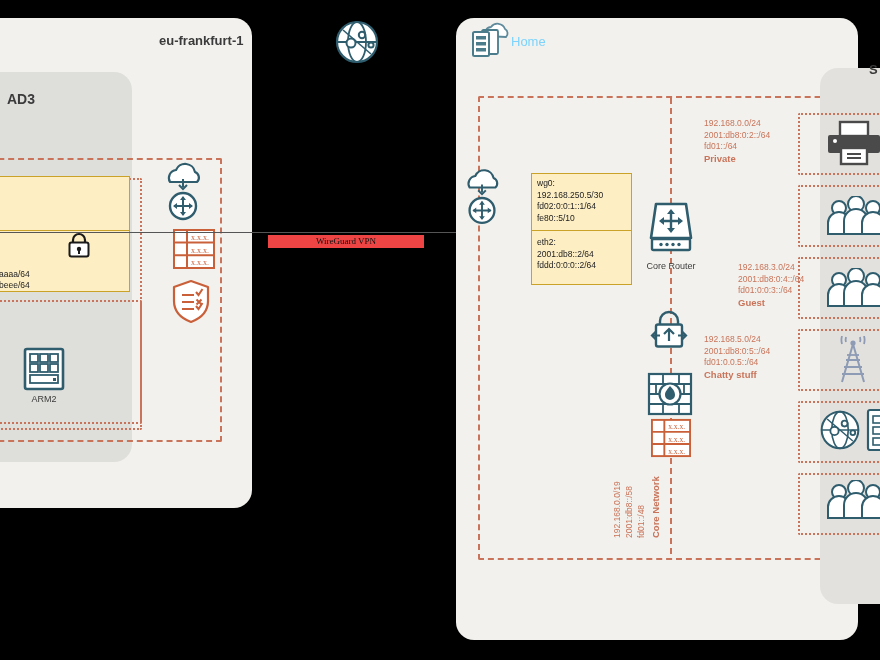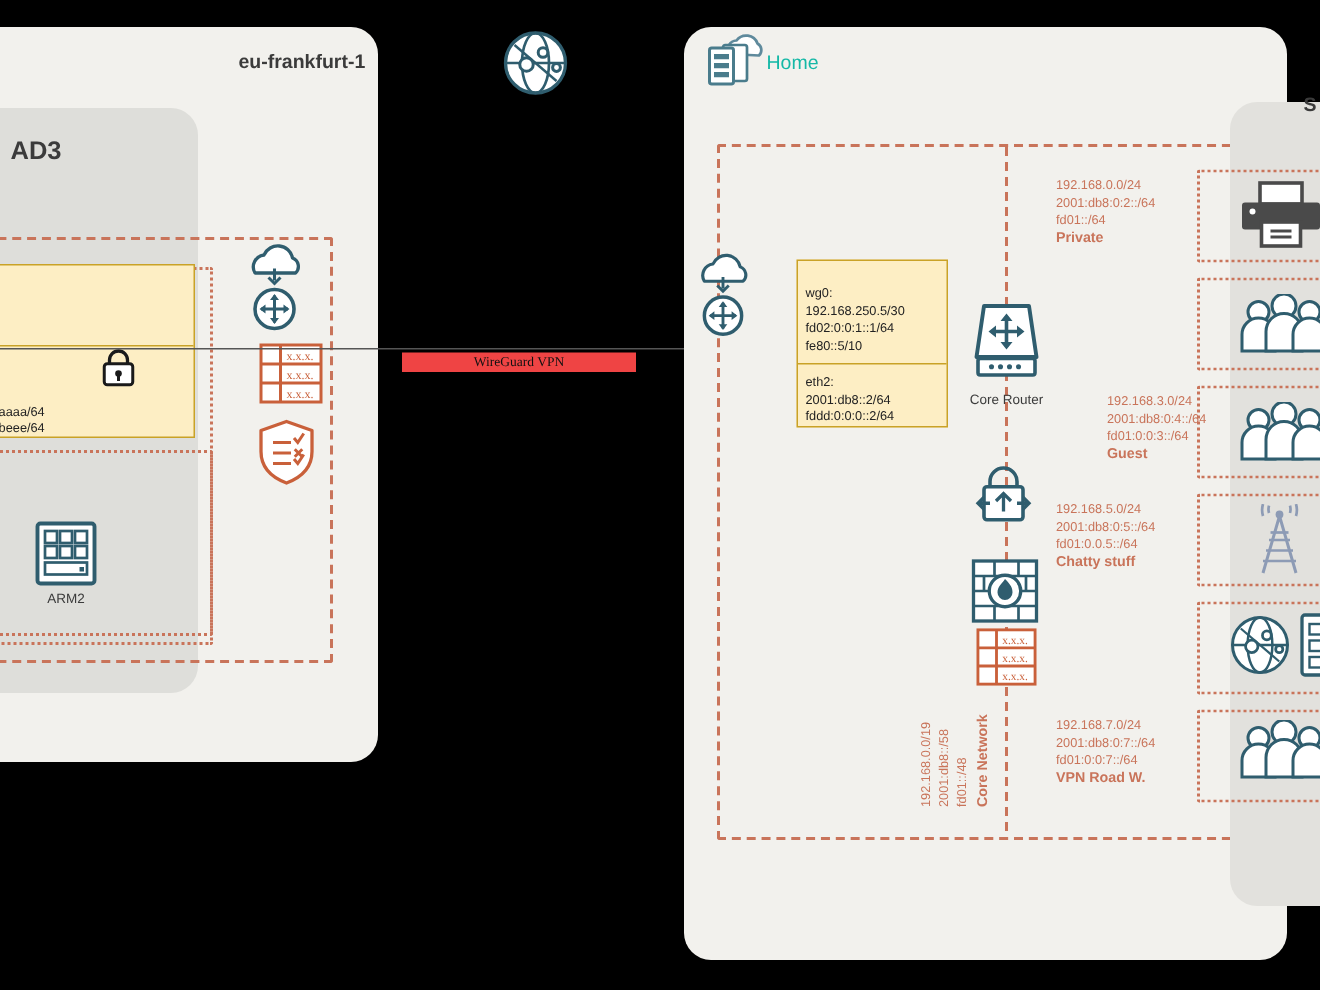--- a/index.html
+++ b/index.html
@@ -28,21 +28,21 @@
 </style>
 </head>
 <body>
 
 <div id="canvas">
 
   <div class="panel" style="left:-120px;top:18px;width:372px;height:490px;"></div>
   <div class="panel-title" style="left:159px;top:33px;">eu-frankfurt-1</div>
 
   <div class="panel-inner" style="left:-150px;top:72px;width:282px;height:390px;"></div>
-  <div class="panel-title" style="left:7px;top:91px;font-size:17px;">AD3</div>
+  <div class="panel-title" style="left:7px;top:91px;font-size:14px;">AD3</div>
 
   <div class="zone" style="left:-170px;top:158px;width:388px;height:280px;"></div>
 
   <div class="zone-dot" style="left:-190px;top:178px;width:328px;height:248px;"></div>
   <div class="zone-dot" style="left:-200px;top:300px;width:338px;height:120px;"></div>
 
   <div class="ipbox" style="left:-92px;top:176px;width:222px;height:116px;">
     <div style="padding-top:4px;">
       <div class="line">wg0:</div>
       <div class="line">192.168.250.6/30</div>
@@ -141,28 +141,28 @@
   <div class="icon" style="left:470px;top:22px;">
     <svg width="40" height="38" viewBox="0 0 40 38">
       <path d="M16 14 a6 6 0 0 1 5 -9 a8 8 0 0 1 14 2 a5 5 0 0 1 1 8 z" fill="#fff" stroke="#5f8a9c" stroke-width="1.8" stroke-linejoin="round"></path>
       <rect x="12" y="8" width="16" height="24" rx="1.5" fill="#fff" stroke="#4a7c8c" stroke-width="1.8"></rect>
       <rect x="3" y="10" width="16" height="24" rx="1.5" fill="#fff" stroke="#4a7c8c" stroke-width="2"></rect>
       <rect x="6" y="14" width="10" height="3.5" fill="#4a7c8c"></rect>
       <rect x="6" y="20" width="10" height="3.5" fill="#4a7c8c"></rect>
       <rect x="6" y="26" width="10" height="3.5" fill="#4a7c8c"></rect>
     </svg>
   </div>
-  <div class="panel-title" style="left:511px;top:34px;font-weight:normal;font-size:13px;color:#14b8a6;">Home</div>
+  <div class="panel-title" style="left:511px;top:34px;font-weight:normal;font-size:13px;color:#7dd3fc;">Home</div>
 
   <div class="zone" style="left:478px;top:96px;width:398px;height:460px;"></div>
 
   <div class="vlink" style="left:670px;top:98px;height:456px;"></div>
 
   <div class="ipbox" style="left:531px;top:173px;width:101px;height:112px;">
-    <div style="padding-top:16px;">
+    <div style="padding-top:4px;">
       <div class="line">wg0:</div>
       <div class="line">192.168.250.5/30</div>
       <div class="line">fd02:0:0:1::1/64</div>
       <div class="line">fe80::5/10</div>
     </div>
     <div class="sep" style="margin-top:6px;"></div>
     <div style="padding-top:3px;">
       <div class="line">eth2:</div>
       <div class="line">2001:db8::2/64</div>
       <div class="line">fddd:0:0:0::2/64</div>
@@ -251,26 +251,20 @@
     <div>2001:db8:0:4::/64</div>
     <div>fd01:0:0:3::/64</div>
     <b>Guest</b>
   </div>
   <div class="netlabel" style="left:704px;top:334px;">
     <div>192.168.5.0/24</div>
     <div>2001:db8:0:5::/64</div>
     <div>fd01:0.0.5::/64</div>
     <b>Chatty stuff</b>
   </div>
-  <div class="netlabel" style="left:704px;top:478px;">
-    <div>192.168.7.0/24</div>
-    <div>2001:db8:0:7::/64</div>
-    <div>fd01:0:0:7::/64</div>
-    <b>VPN Road W.</b>
-  </div>
 
   <div class="panel" style="left:820px;top:68px;width:160px;height:536px;background:#e2e1dd;"></div>
   <div class="panel-title" style="left:869px;top:62px;">S</div>
 
   <div class="zone-dot" style="left:798px;top:113px;width:120px;height:58px;"></div>
   <div class="zone-dot" style="left:798px;top:185px;width:120px;height:58px;"></div>
   <div class="zone-dot" style="left:798px;top:257px;width:120px;height:58px;"></div>
   <div class="zone-dot" style="left:798px;top:329px;width:120px;height:58px;"></div>
   <div class="zone-dot" style="left:798px;top:401px;width:120px;height:58px;"></div>
   <div class="zone-dot" style="left:798px;top:473px;width:120px;height:58px;"></div>

